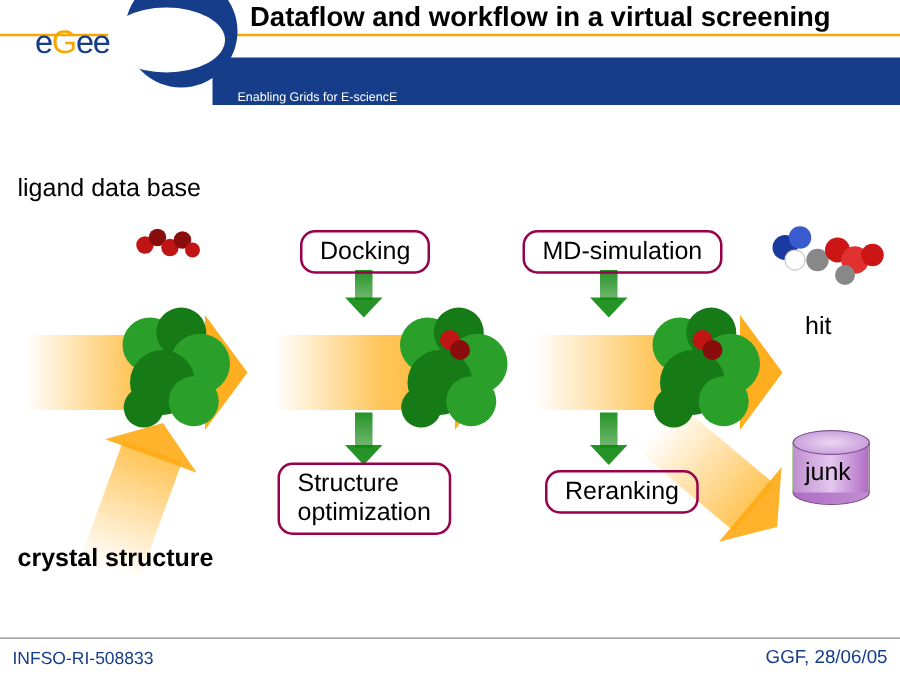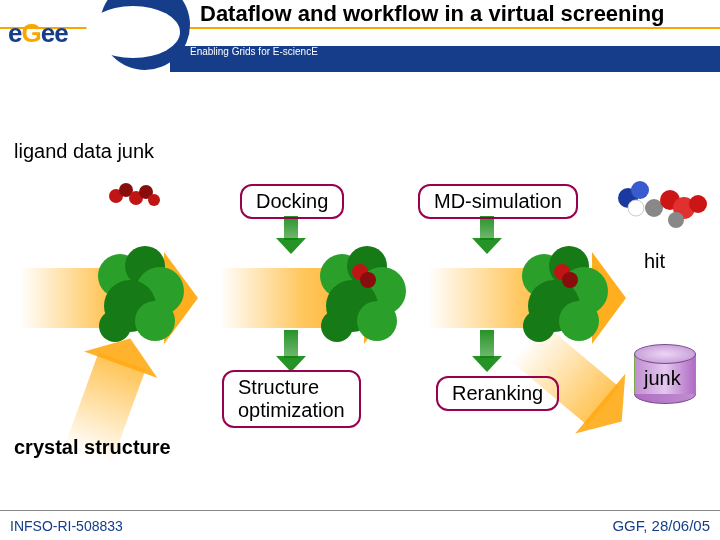--- a/index.html
+++ b/index.html
@@ -1,25 +1,25 @@
 <!DOCTYPE html>
 <html><head>
 <meta charset="utf-8">
 <style>
   * { margin: 0; padding: 0; box-sizing: border-box; }
   body { width: 720px; height: 540px; background: #fff; font-family: Arial, sans-serif; position: relative; overflow: hidden; }
   .header { position: relative; height: 68px; }
   .logo { position: absolute; left: 6px; top: 4px; }
   .title-band { position: absolute; top: 0; left: 0; right: 0; height: 29px; border-bottom: 2px solid #f7a700; display: flex; align-items: center; }
   .title-text { margin-left: 200px; font-size: 22px; font-weight: bold; color: #000; }
-  .sub-band { position: absolute; top: 46px; left: 170px; right: 0; height: 26px; background: #153d8a; display: flex; align-items: flex-start; padding-left: 20px; }
+  .sub-band { position: absolute; top: 46px; left: 170px; right: 0; height: 38px; background: #153d8a; display: flex; align-items: flex-end; padding-left: 20px; }
   .sub-text { color: #fff; font-size: 10px; }
   .oval-bg { position: absolute; left: 100px; top: -20px; width: 90px; height: 90px; border-radius: 50%; background: #153d8a; z-index: 0; }
   .oval-fg { position: absolute; left: 86px; top: 6px; width: 94px; height: 52px; border-radius: 50%; background: #fff; z-index: 1; }
-  .egee-text { position: absolute; left: 8px; top: 18px; z-index: 2; font-size: 26px; font-weight: bold; font-family: Arial, sans-serif; letter-spacing: -1px; }
+  .egee-text { position: absolute; left: 28px; top: 18px; z-index: 2; font-size: 26px; font-weight: normal; font-family: Arial, sans-serif; letter-spacing: -1px; }
   .e-blue { color: #153d8a; }
   .g-orange { color: #f7a700; }
 
   .canvas { position: absolute; top: 80px; left: 0; right: 0; bottom: 30px; }
   .lbl { position: absolute; font-size: 20px; color: #000; }
   .ligand-lbl { left: 14px; top: 60px; }
   .crystal-lbl { left: 14px; top: 356px; font-weight: bold; }
   .hit-lbl { left: 644px; top: 170px; }
   .junk-lbl { left: 644px; top: 287px; }
 
@@ -92,21 +92,21 @@
   <div class="h-arrow ha3"></div>
 
   <div class="diag-arrow diag1"></div>
   <div class="diag-arrow diag2"></div>
 
   <div class="v-arrow va1"></div>
   <div class="v-arrow va2"></div>
   <div class="v-arrow va3"></div>
   <div class="v-arrow va4"></div>
 
-  <div class="lbl ligand-lbl">ligand data junk</div>
+  <div class="lbl ligand-lbl">ligand data base</div>
   <div class="lbl crystal-lbl">crystal structure</div>
   <div class="lbl hit-lbl">hit</div>
 
   <svg class="mol tiny-red" viewBox="0 0 60 36">
     <circle class="redb" cx="10" cy="20" r="7"></circle>
       <circle class="redd" cx="20" cy="14" r="7"></circle>
     <circle class="redb" cx="30" cy="22" r="7"></circle>
       <circle class="redd" cx="40" cy="16" r="7"></circle>
     <circle class="redb" cx="48" cy="24" r="6"></circle>
   </svg>

